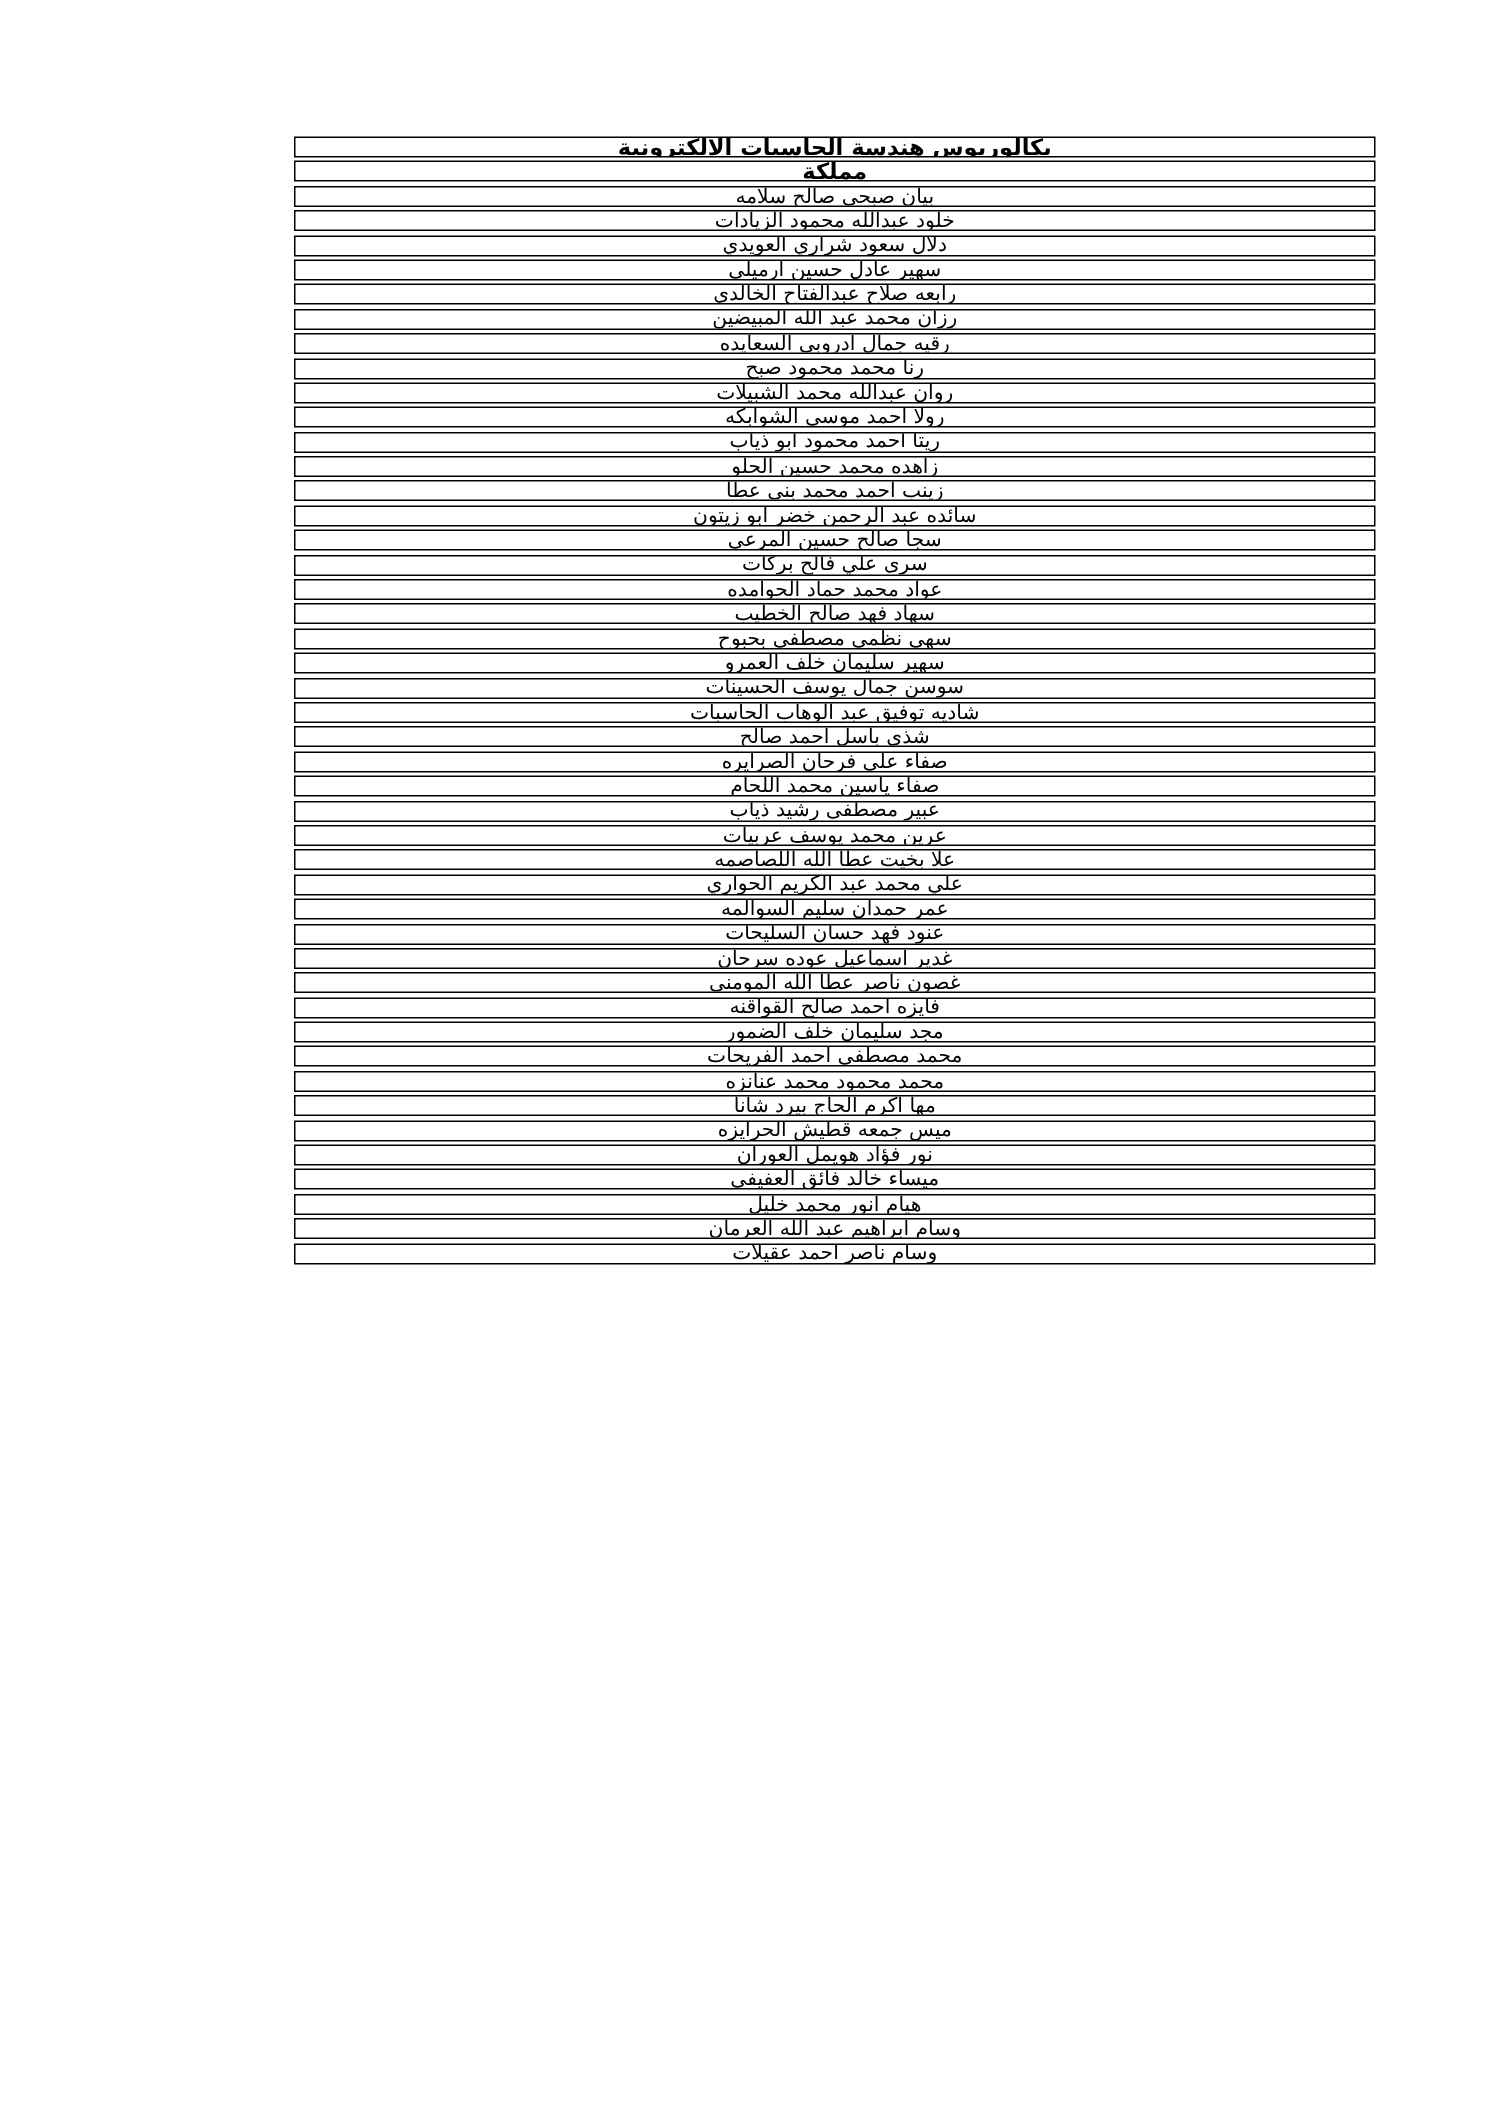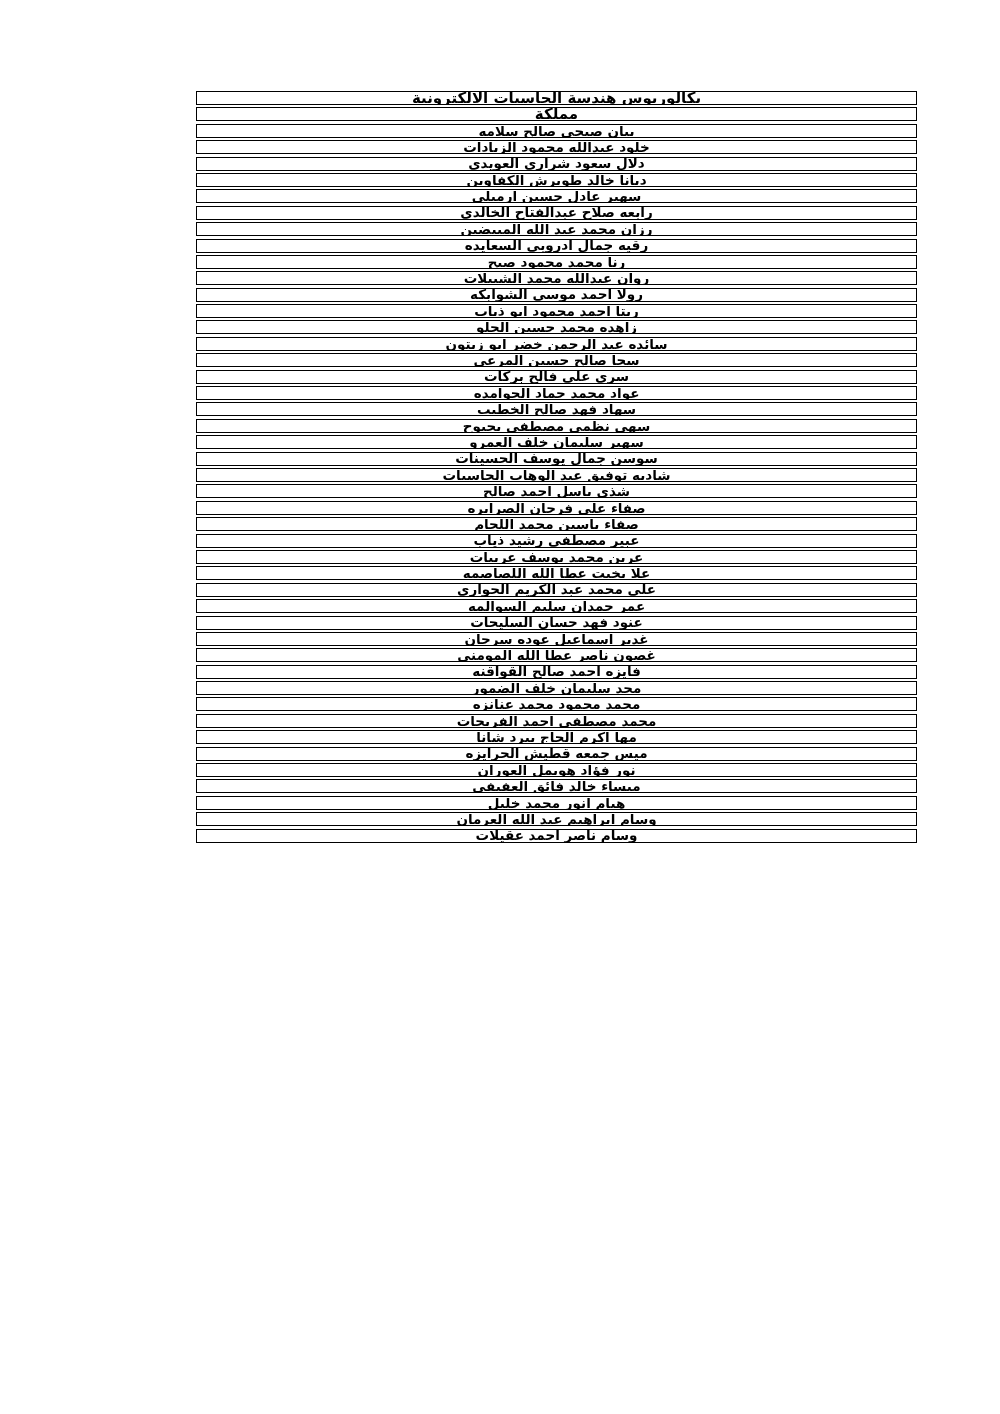--- a/index.html
+++ b/index.html
@@ -35,21 +35,20 @@
     display: flex;
     align-items: center;
     justify-content: center;
     overflow: hidden;
   }
   .row span {
     font-size: 13.5px;
     line-height: 1;
     white-space: nowrap;
     padding-top: 1px;
-    font-weight: bold;
   }
   .row.header span {
     font-weight: bold;
     font-size: 15px;
   }
 </style>
 </head>
 <body>
 
 <div class="page">
@@ -64,23 +63,20 @@
         <div class="row">
     <span>بيان صبحي صالح سلامه</span>
   </div>
         <div class="row">
     <span>خلود عبدالله محمود الزيادات</span>
   </div>
         <div class="row">
     <span>دلال سعود شراري العويدي</span>
   </div>
         <div class="row">
-    <span>ديانا خالد طويرش الكفاوين</span>
-  </div>
-        <div class="row">
     <span>سهير عادل حسين ارميلي</span>
   </div>
         <div class="row">
     <span>رابعه صلاح عبدالفتاح الخالدي</span>
   </div>
         <div class="row">
     <span>رزان محمد عبد الله المبيضين</span>
   </div>
         <div class="row">
     <span>رقيه جمال ادروبي السعايده</span>
@@ -92,20 +88,23 @@
     <span>روان عبدالله محمد الشبيلات</span>
   </div>
         <div class="row">
     <span>رولا احمد موسى الشوابكه</span>
   </div>
         <div class="row">
     <span>ريتا احمد محمود ابو ذياب</span>
   </div>
         <div class="row">
     <span>زاهده محمد حسين الحلو</span>
+  </div>
+        <div class="row">
+    <span>زينب احمد محمد بني عطا</span>
   </div>
         <div class="row">
     <span>سائده عبد الرحمن خضر ابو زيتون</span>
   </div>
         <div class="row">
     <span>سجا صالح حسين المرعي</span>
   </div>
         <div class="row">
     <span>سرى علي فالح بركات</span>
   </div>
@@ -160,24 +159,24 @@
         <div class="row">
     <span>غصون ناصر عطا الله المومني</span>
   </div>
         <div class="row">
     <span>فايزه احمد صالح القواقنه</span>
   </div>
         <div class="row">
     <span>مجد سليمان خلف الضمور</span>
   </div>
         <div class="row">
-    <span>محمد محمود محمد عنانزه</span>
+    <span>محمد مصطفى احمد الفريحات</span>
   </div>
         <div class="row">
-    <span>محمد مصطفى احمد الفريحات</span>
+    <span>محمد محمود محمد عنانزه</span>
   </div>
         <div class="row">
     <span>مها اكرم الحاج بيرد شانا</span>
   </div>
         <div class="row">
     <span>ميس جمعه قطيش الحرايزه</span>
   </div>
         <div class="row">
     <span>نور فؤاد هويمل العوران</span>
   </div>

